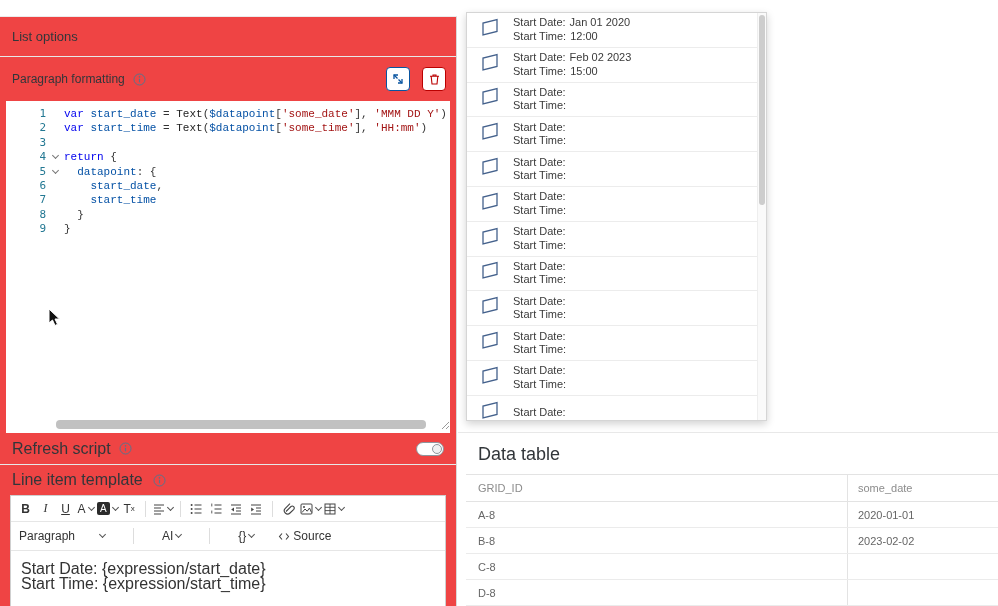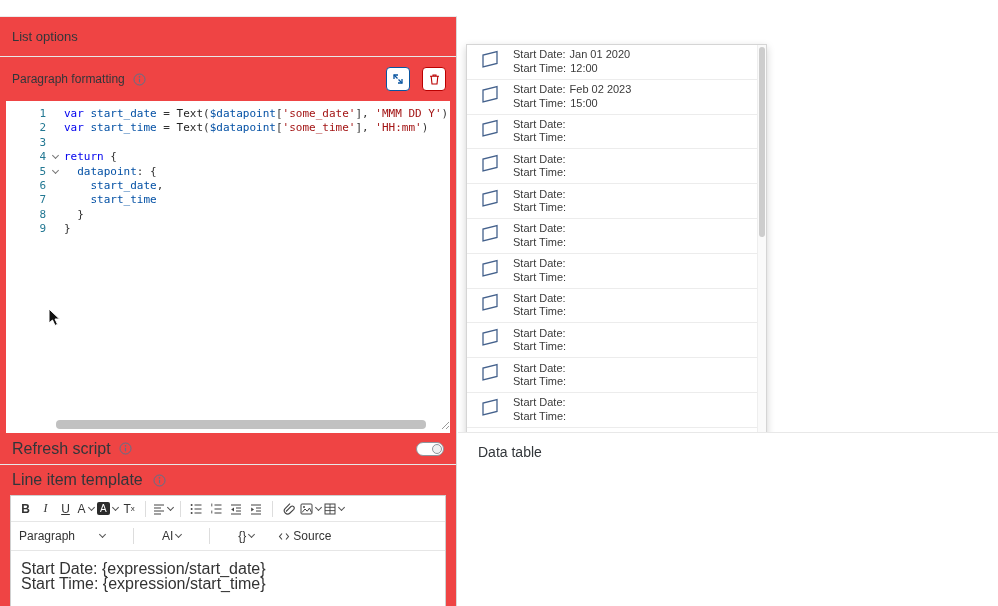--- a/index.html
+++ b/index.html
@@ -23,21 +23,21 @@
   
   .editor { position:relative; height:332px; margin:0 6px;
     font-family:"DejaVu Sans Mono", monospace; font-size:11px; background:#fff; }
   .code-lines { padding-top:6px; }
   .code-line { display:flex; height:14.4px; line-height:14.4px; }
   .gutter { width:40px; text-align:right; color:#237893; flex:0 0 40px; }
   .foldbox { width:18px; flex:0 0 18px; display:flex; align-items:center; justify-content:center; }
   .fold { visibility:hidden; width:5px; height:5px; border-right:1.2px solid #777;
     border-bottom:1.2px solid #777; transform:rotate(45deg); margin-top:-3px; }
   .fold.visible { visibility:visible; }
-  .ctext { white-space:pre; color:#333; }
+  .ctext { white-space:pre; color:#333;font-family:Liberation Mono, monospace; }
   .tok-k { color:#0000ee; } .tok-i { color:#0451a5; } .tok-s { color:#a31515; }
   .tok-p { color:#333333; } .tok-f { color:#1f1f1f; }
   .hscroll-track { position:absolute; left:50px; right:16px; bottom:4px; height:9px; }
   .hscroll-thumb { width:98%; height:9px; background:#c1c1c1; border-radius:4px; }
   .resize-handle { position:absolute; right:0; bottom:0; }
 
   .refresh-row { height:32px; display:flex; align-items:center; gap:6px;
     padding:0 12px; border-bottom:1px solid #e8e8e8; }
   .small-label { font-size:16px; color:#32363a; }
   .switch { margin-left:auto; width:28px; height:14px; border:1px solid #8e959d;
@@ -63,35 +63,35 @@
   .tbdiv { width:1px; height:16px; background:#ddd; margin:0 4px; }
   .chev { width:5px; height:5px; border-right:1.2px solid #555; border-bottom:1.2px solid #555;
     transform:rotate(45deg); margin-left:3px; margin-top:-3px; flex:0 0 auto; }
   .dd { display:flex; align-items:center; font-size:12px; color:#333; cursor:pointer; }
   .dd-paragraph { width:86px; justify-content:space-between; }
   .rte-content { padding:10px; font-size:16px; color:#333; line-height:15px; }
 
   
   .preview-panel { position:absolute; left:466px; top:12px; width:301px; height:409px;
     background:#fff; border:1px solid #d5d5d5; box-shadow:0 3px 8px rgba(0,0,0,0.18);
-    overflow:hidden;margin-top:32px; }
+    overflow:hidden; }
   .pitem { height:34.8px; display:flex; align-items:center; gap:12px; padding-left:12px;
     border-bottom:1px solid #ececec; cursor:pointer; }
   .ptext { font-size:11px; color:#3a3a3a; }
   .prow { line-height:13.5px; display:flex; }
   .pval { margin-left:4px;text-align:center; }
   .pscroll { position:absolute; top:0; right:0; width:9px; height:100%;
     background:#fafafa; border-left:1px solid #eee; }
   .pthumb { position:absolute; top:2px; right:1px; width:6px; height:190px;
     background:#cdcdcd; border-radius:3px; }
 
   
   .data-section { position:absolute; left:458px; top:432px; right:0; bottom:0;
     border-top:1px solid #e8e8e8; background:#fff; }
-  .dt-title { padding:11px 0 9px 20px; font-size:14px; color:#32363a; }
+  .dt-title { padding:11px 0 9px 20px; font-size:18px; color:#32363a; }
   .dtable { margin-left:8px; font-size:11px; }
   .dt-headrow { display:flex; height:28px; align-items:center; color:#8c8c8c;
     border-top:1px solid #e3e3e3; border-bottom:1px solid #e3e3e3; }
   .dt-row { display:flex; height:26px; align-items:center; color:#666;
     border-bottom:1px solid #ebebeb; }
   .c1 { width:382px; flex:0 0 382px; padding-left:12px; border-right:1px solid #e3e3e3;
     height:100%; display:flex; align-items:center; }
   .c2 { flex:1; padding-left:10px; height:100%; display:flex; align-items:center; }
 
   .cursor { position:absolute; left:48px; top:308px; pointer-events:none; }
@@ -555,20 +555,48 @@
           </span>
         </div>
       </div>
     <div class="pscroll">
       <div class="pthumb"></div>
     </div>
   </div>
 
   <div class="data-section">
     <div class="dt-title">Data table</div>
+    <div class="dtable">
+      <div class="dt-headrow">
+        <div class="c1">GRID_ID</div>
+        <div class="c2">some_date</div>
+      </div>
+      <div>
+
+          <div class="dt-row">
+            <div class="c1">A-8</div>
+            <div class="c2">2020-01-01</div>
+          </div>
+
+          <div class="dt-row">
+            <div class="c1">B-8</div>
+            <div class="c2">2023-02-02</div>
+          </div>
+
+          <div class="dt-row">
+            <div class="c1">C-8</div>
+            <div class="c2"></div>
+          </div>
+
+          <div class="dt-row">
+            <div class="c1">D-8</div>
+            <div class="c2"></div>
+          </div>
+        </div>
+    </div>
   </div>
 
   <span class="cursor">
     <svg width="13" height="19" viewBox="0 0 13 19">
         <path d="M1 1 L1 15 L4.5 12 L7 17.5 L9.5 16.3 L7 11 L11.5 11 Z" fill="#111" stroke="#fff" stroke-width="1"></path>
       </svg>
   </span>
 
 </div>
 

